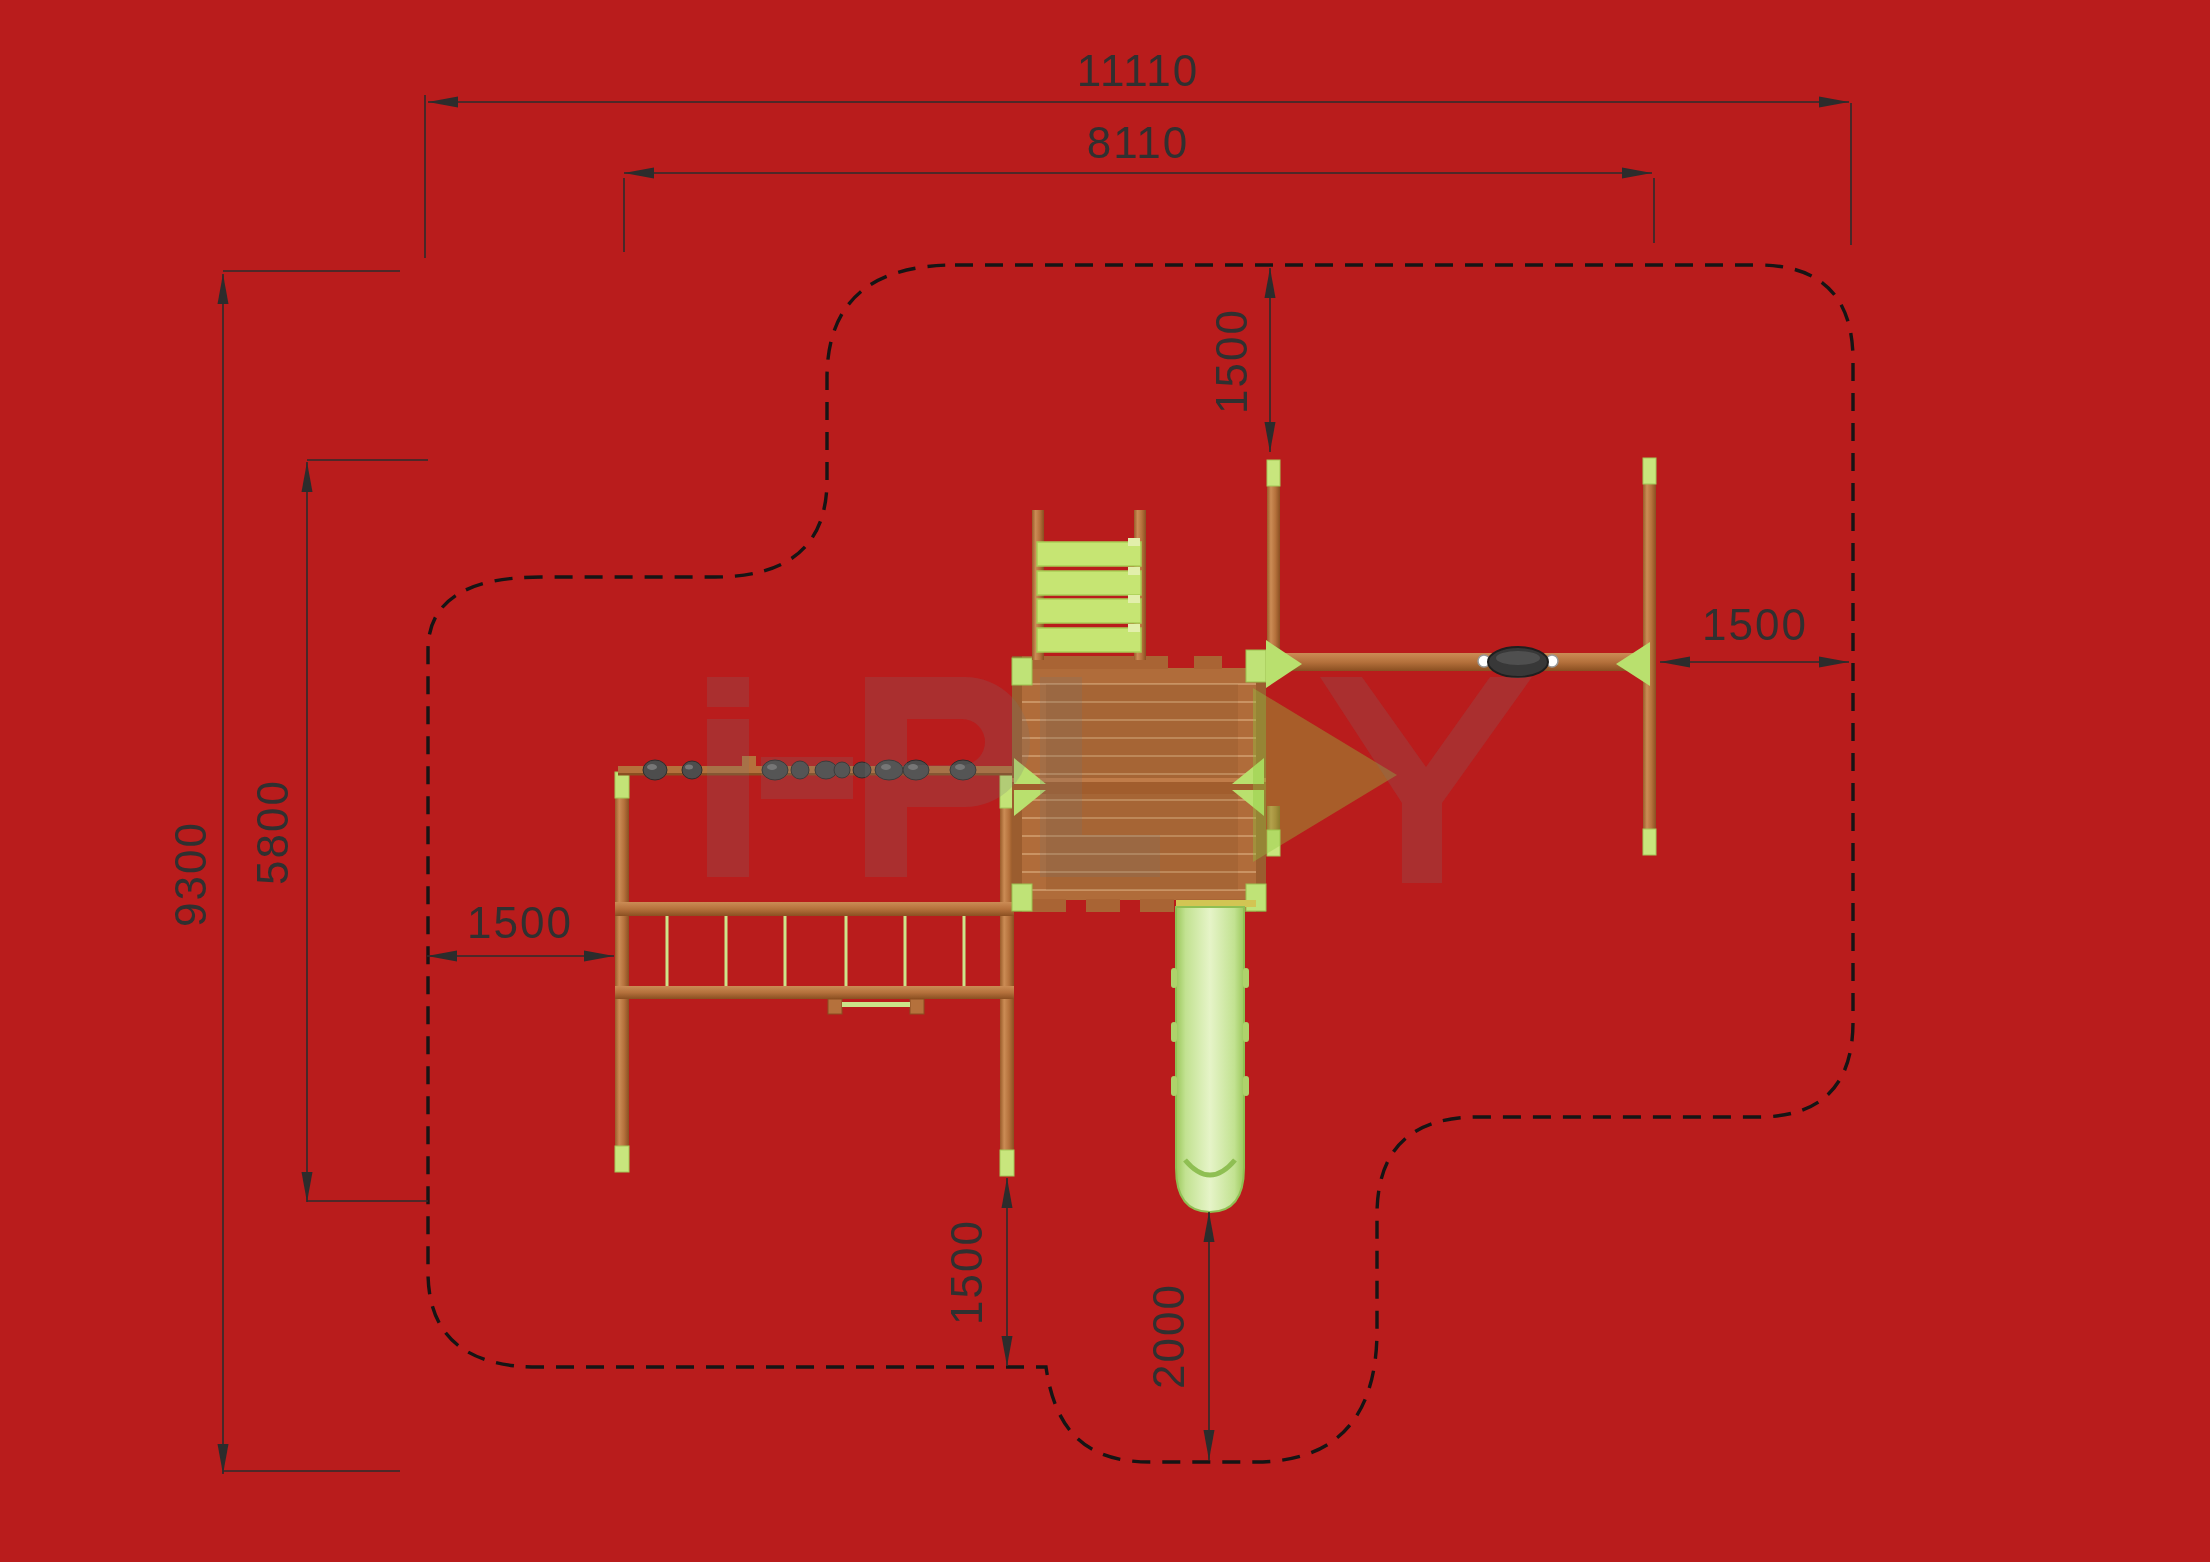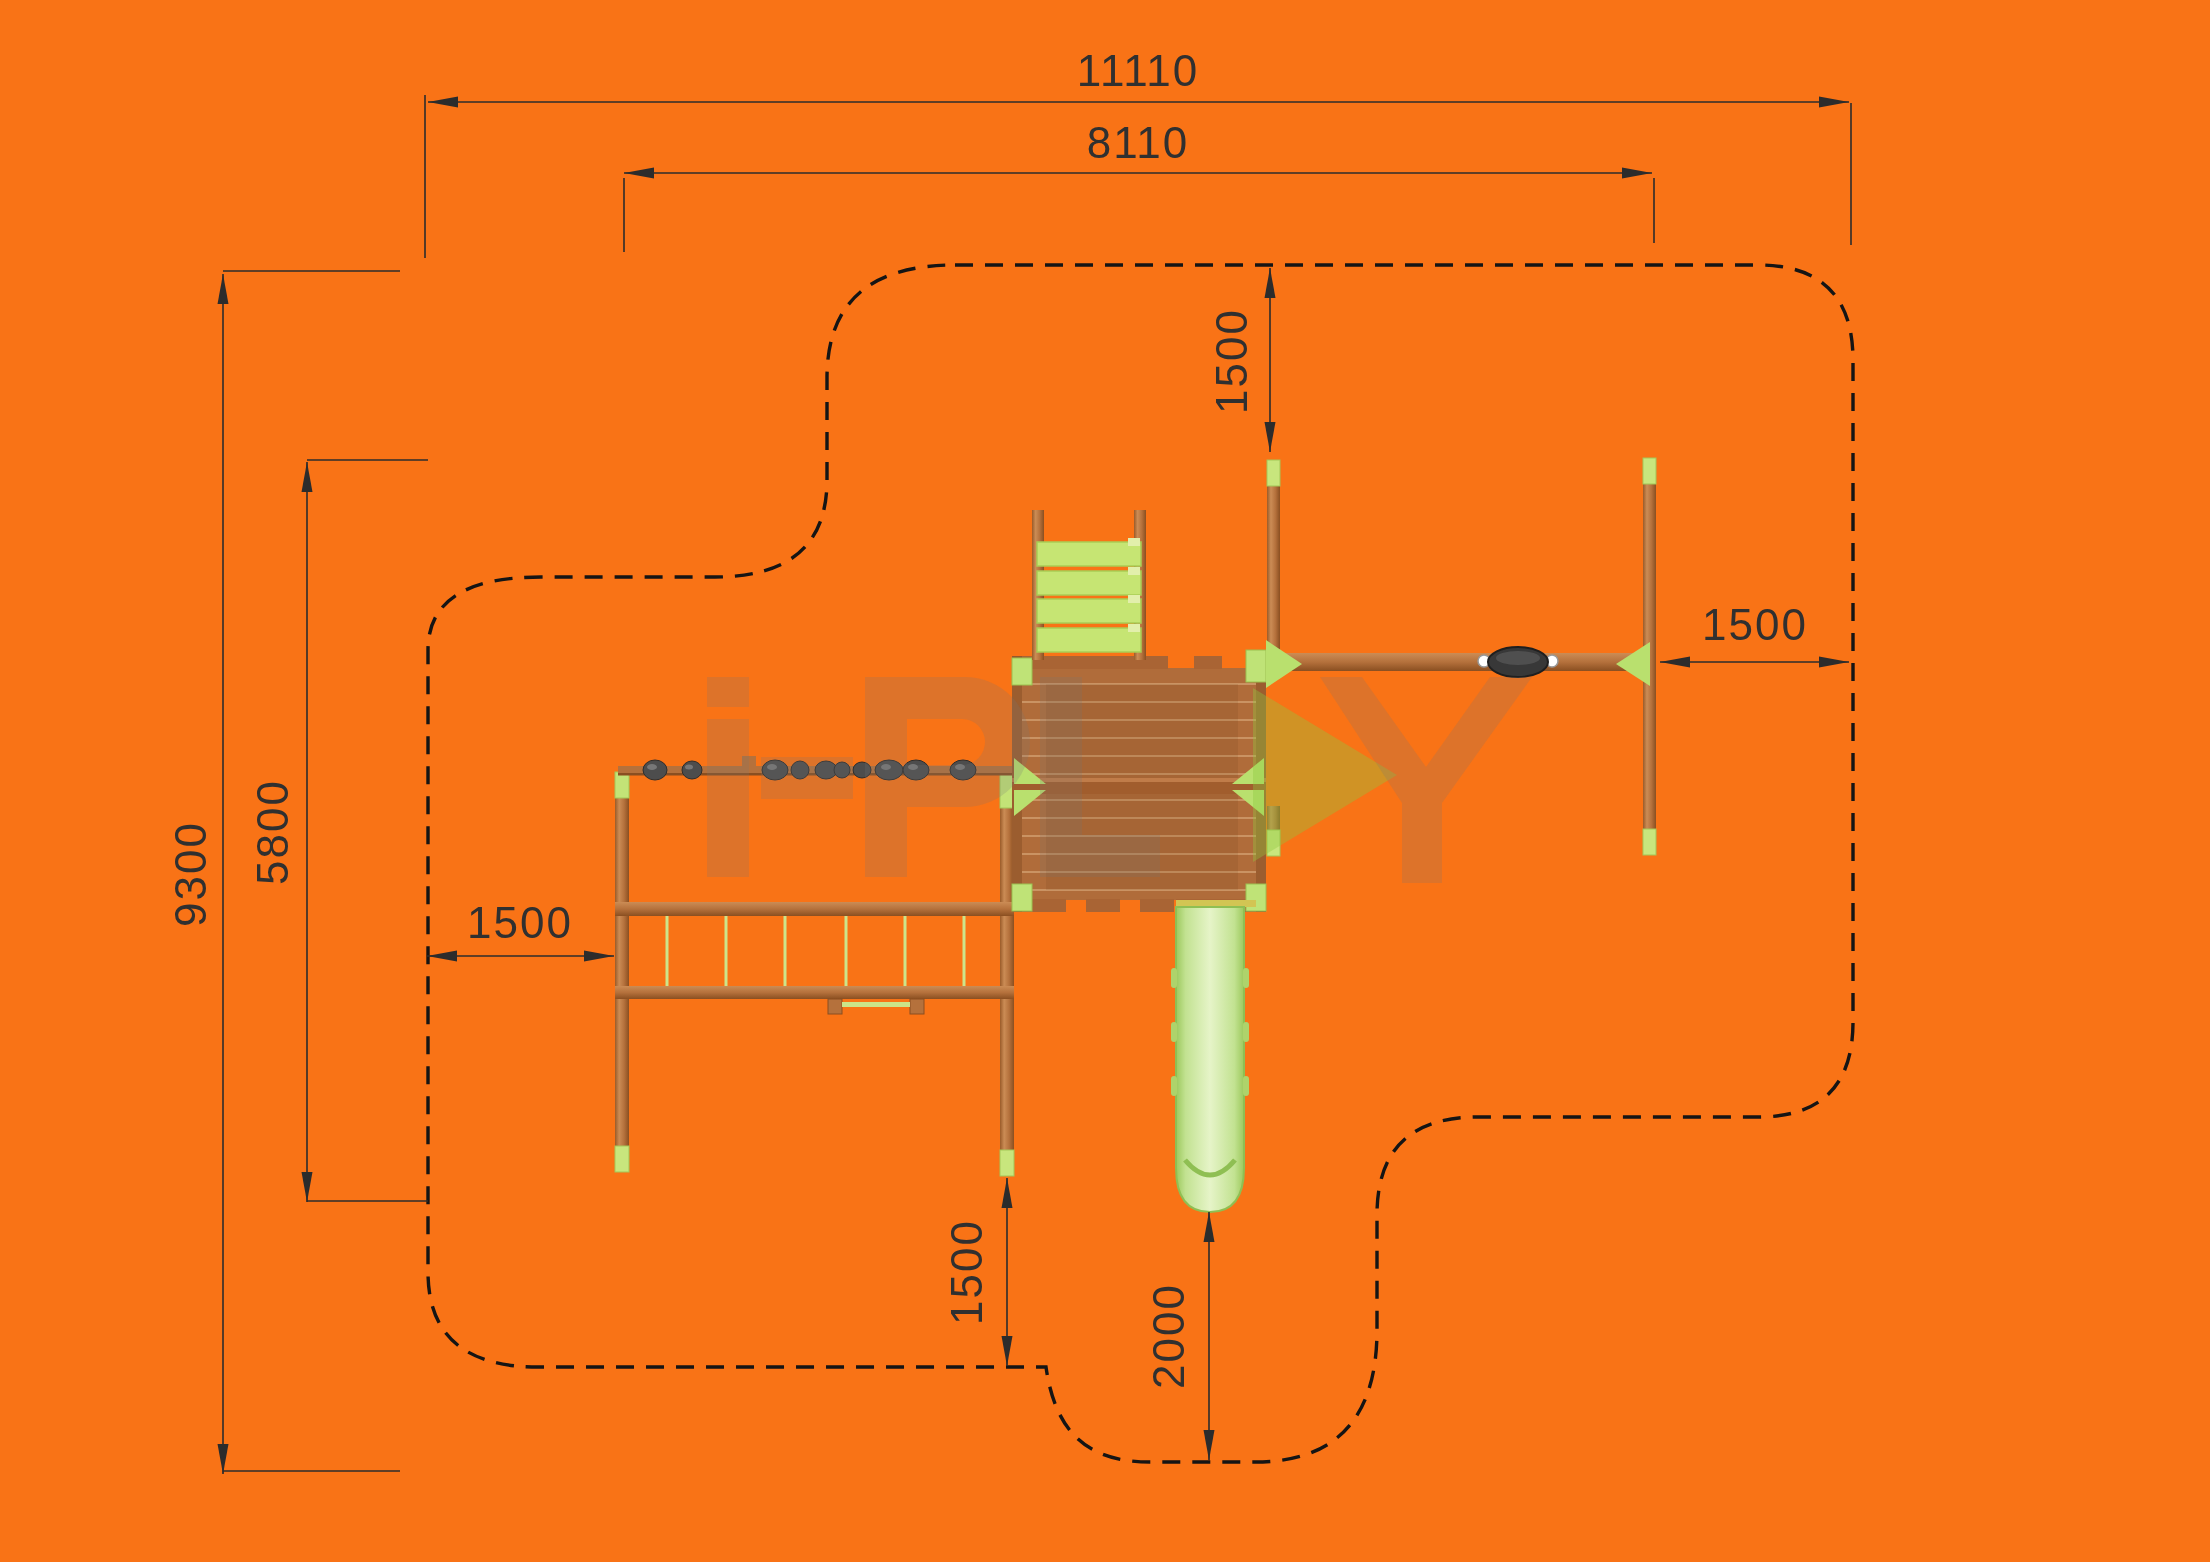--- a/index.html
+++ b/index.html
@@ -1,16 +1,16 @@
 <!DOCTYPE html>
 <html><head>
 <meta charset="utf-8">
 <style>
   html,body{margin:0;padding:0;background:#ffffff;}
-  #canvas{position:relative;width:2210px;height:1562px;background:#f97316;overflow:hidden;
+  #canvas{position:relative;width:2210px;height:1562px;background:#b91c1c;overflow:hidden;
           font-family:"Liberation Sans", sans-serif;}
   svg{position:absolute;left:0;top:0;}
   .dimtxt{font-family:"Liberation Sans", sans-serif;font-size:44px;font-weight:300;
           fill:#303030;letter-spacing:2px;}
 </style>
 </head>
 <body>
 
 <div id="canvas">
 <svg width="2210" height="1562" viewBox="0 0 2210 1562" aria-label="playground safety zone plan (top view)">

